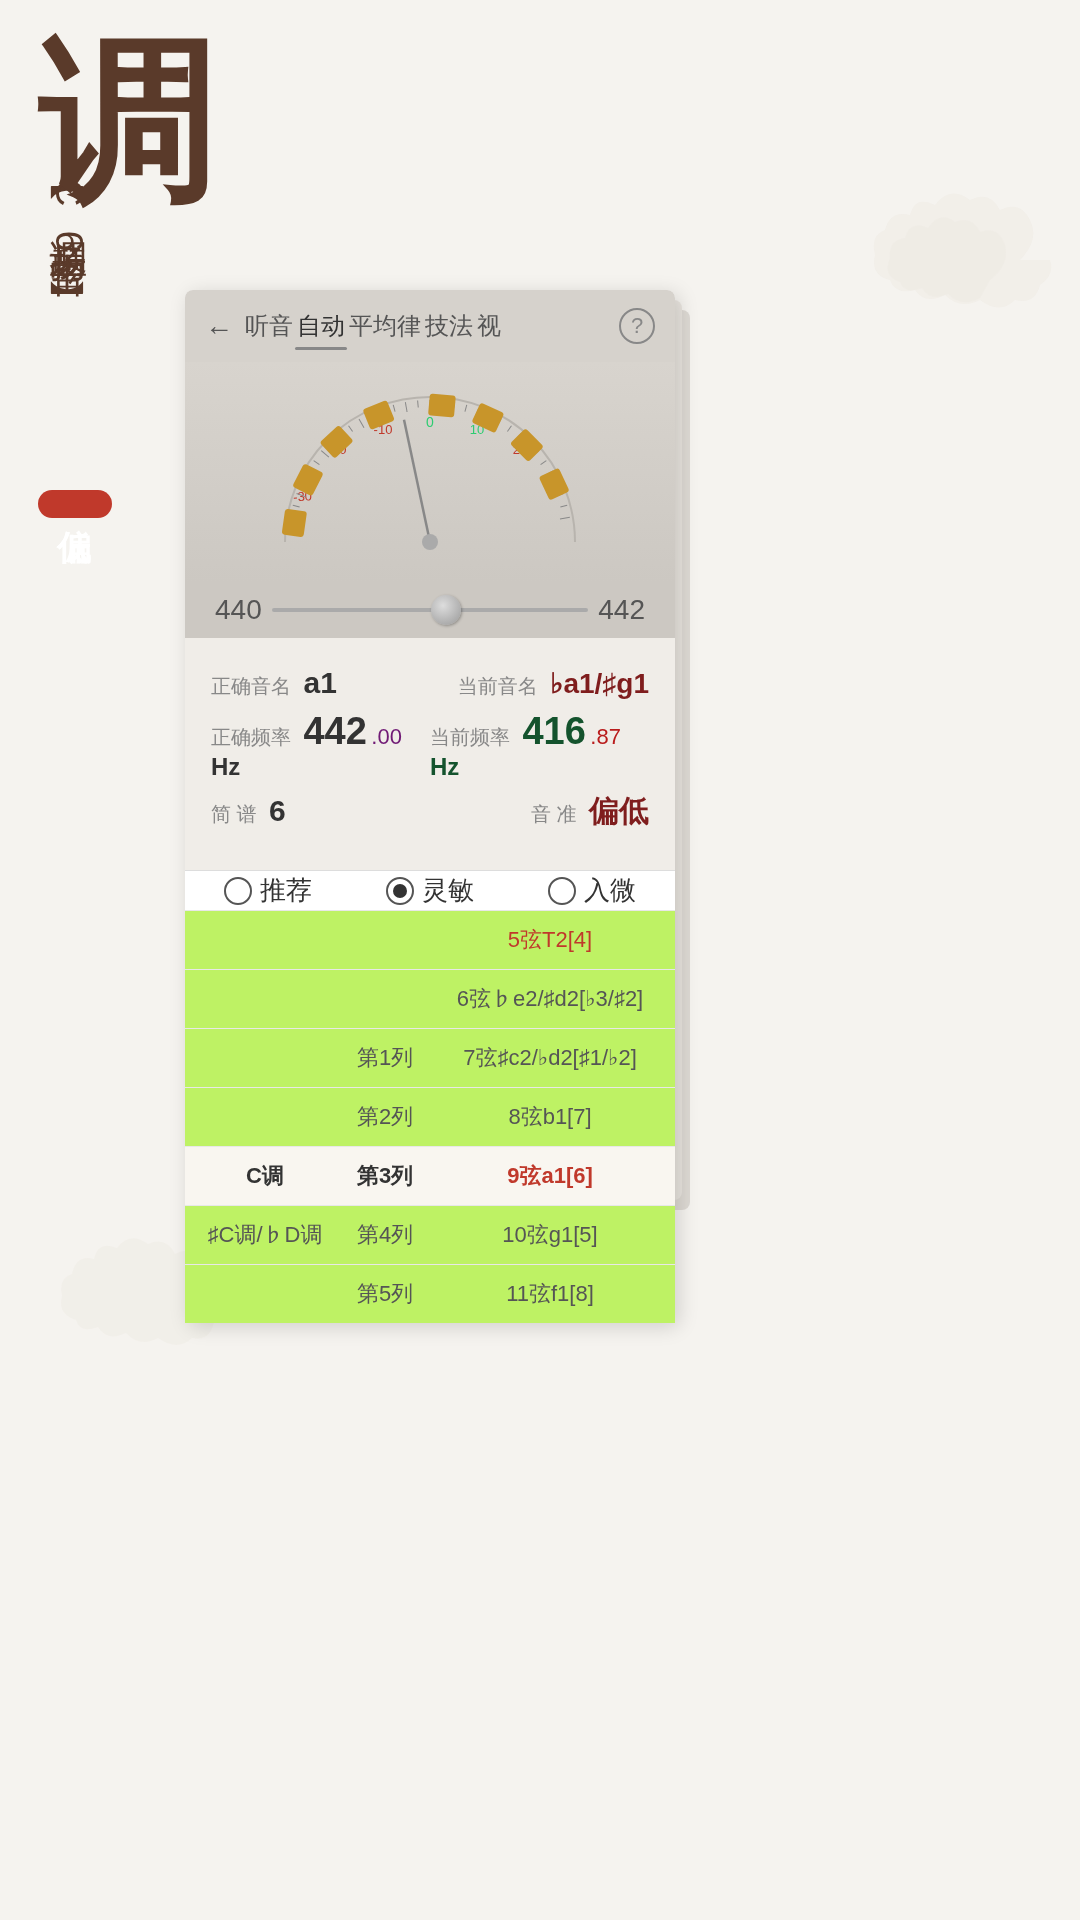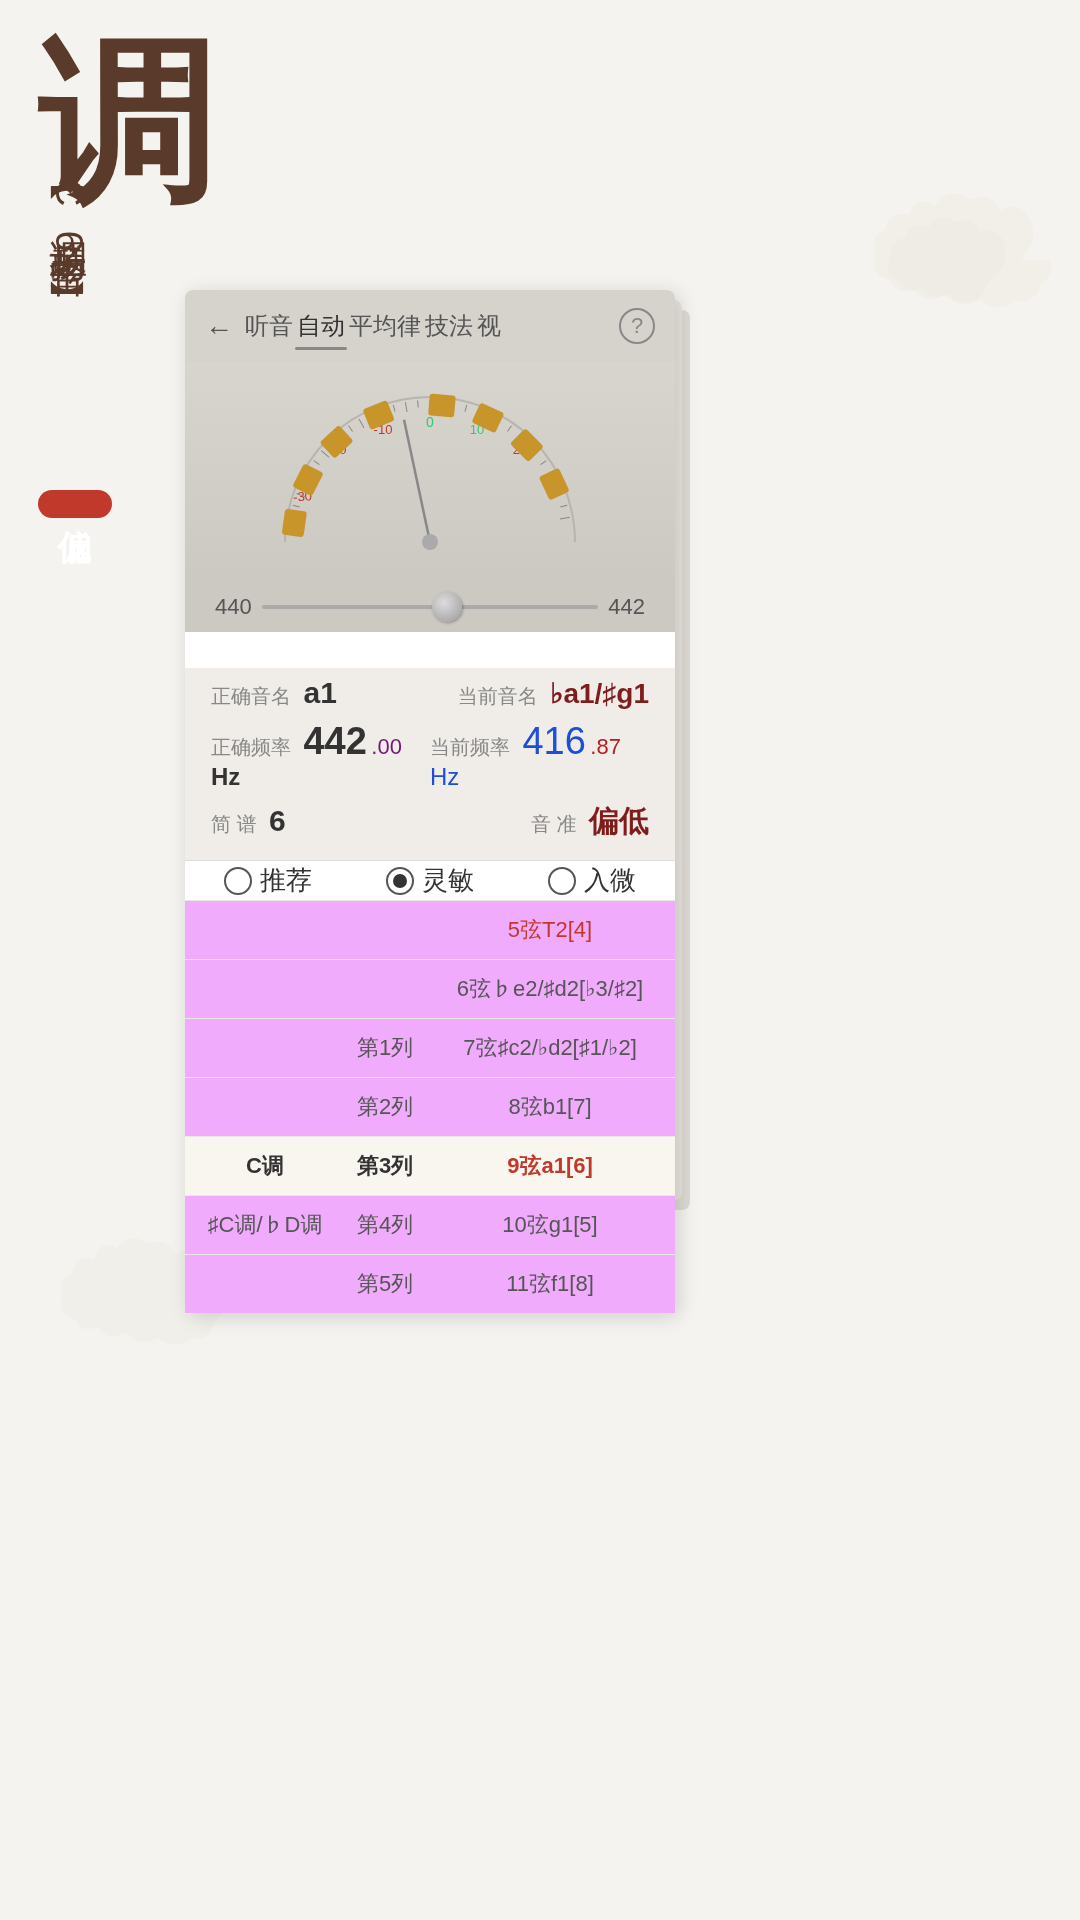--- a/index.html
+++ b/index.html
@@ -194,29 +194,28 @@
       border-radius: 50%;
       background: radial-gradient(circle at 40% 35%, #ddd, #999);
       position: absolute;
       top: -13px;
       left: 50%;
       transform: translateX(-50%);
       box-shadow: 1px 1px 3px rgba(0,0,0,0.3);
     }
 
     .freq-label {
-      font-size: 22px;
+      font-size: 28px;
       color: #555;
     }
 
     
     .info-section {
       background: #f0ede8;
-      padding: 8px 26px;
-      margin-top: 36px;
+      padding: 28px 26px;
     }
 
     .info-row {
       display: flex;
       justify-content: space-between;
       margin-bottom: 10px;
       align-items: baseline;
     }
 
     .info-label {
@@ -237,22 +236,22 @@
     }
 
     .info-value-large {
       font-size: 38px;
       color: #333;
       font-weight: bold;
     }
 
     .info-value-large-red {
       font-size: 38px;
-      color: #1d4ed8;
-      font-weight: normal;
+      color: #14532d;
+      font-weight: bold;
       text-align: center;
     }
 
     .info-value-small {
       font-size: 22px;
       color: #701a75;
     }
 
     
     .radio-section {
@@ -286,21 +285,21 @@
     .radio-circle.selected::after {
       content: '';
       width: 14px;
       height: 14px;
       background: #333;
       border-radius: 50%;
     }
 
     
     .table-section {
-      background: #f0abfc;
+      background: #bef264;
     }
 
     .table-row {
       display: grid;
       grid-template-columns: 120px 120px 1fr;
       border-top: 1px solid #e8e8e8;
       padding: 14px 20px;
       align-items: center;
     }
 

